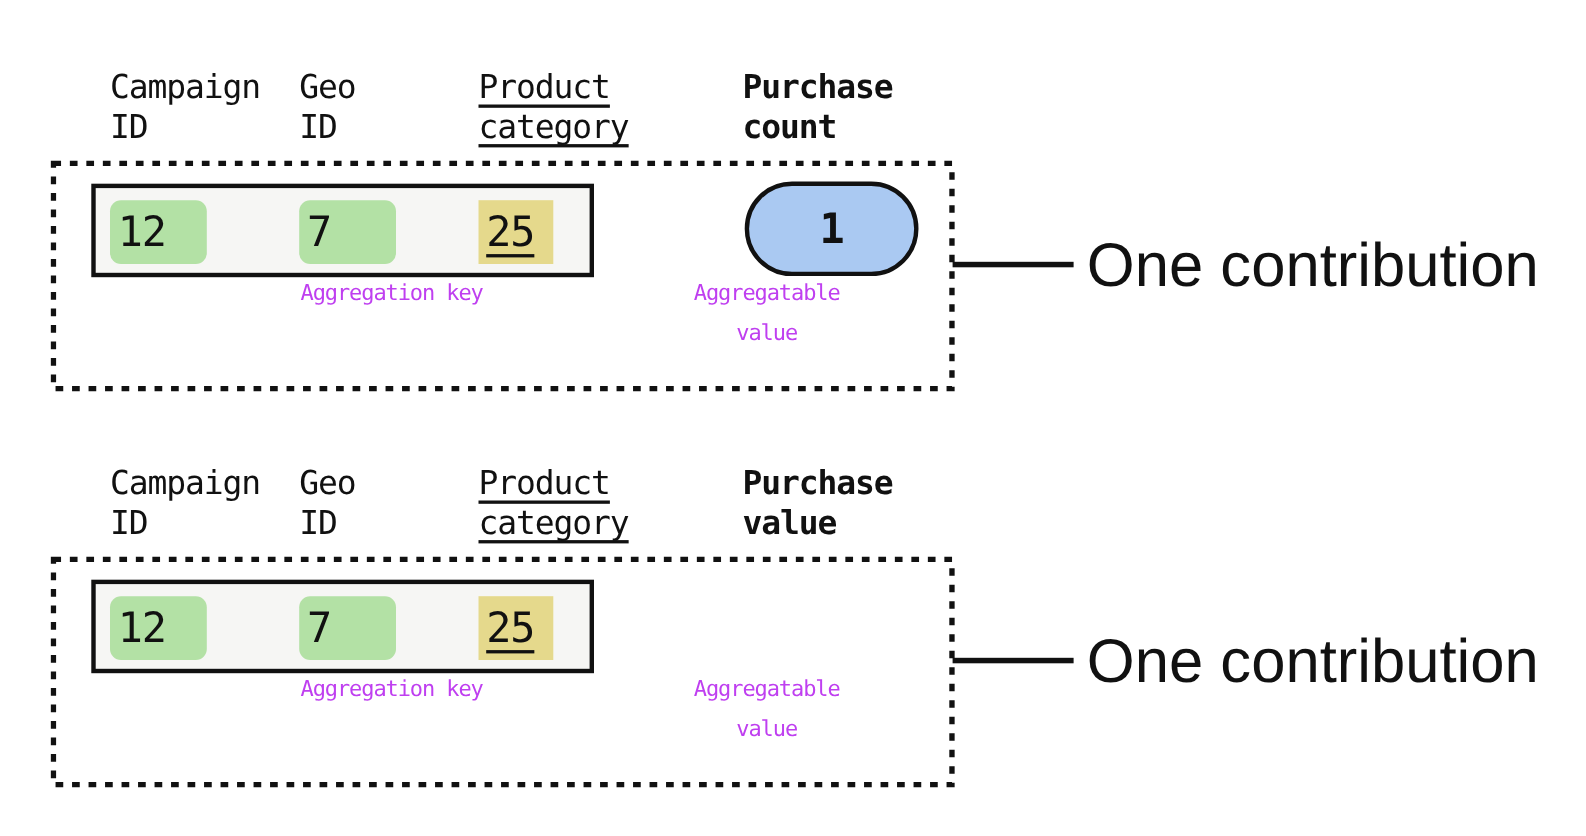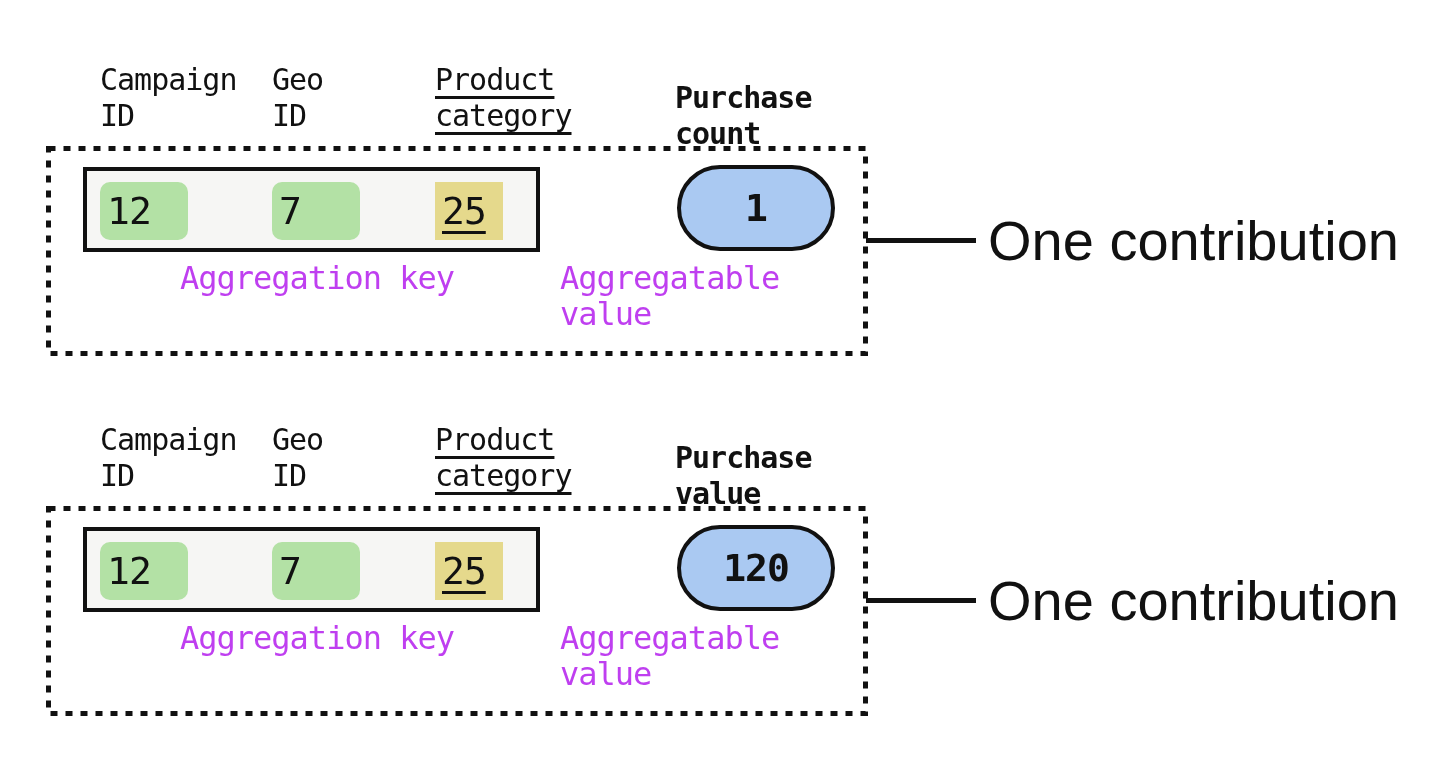--- a/index.html
+++ b/index.html
@@ -5,21 +5,21 @@
   html,body{margin:0;padding:0;background:#ffffff;}
   .stage{
     position:relative;width:1442px;height:760px;background:#ffffff;overflow:hidden;
     font-family:"DejaVu Sans Mono",monospace;color:var(--color-ink,#111);
   }
   .block{position:absolute;left:0;width:1442px;height:400px;text-decoration:underline;}
   .hdr{
     position:absolute;top:62px;font-size:30px;line-height:36px;
     white-space:pre-line;letter-spacing:-1px;
   }
-  .hdr.bold{font-weight:bold;margin-top:18px;}
+  .hdr.bold{font-weight:bold;}
   .hdr.underlined{text-decoration:underline;text-decoration-thickness:3px;text-underline-offset:6px;}
   .dash-box{position:absolute;left:46px;top:146px;}
   .record-box{
     position:absolute;left:83px;top:167px;width:457px;height:85px;
     background:var(--color-record-bg,#f6f6f4);border:4px solid var(--color-ink,#111);
     box-sizing:border-box;
   }
   .cell{
     position:absolute;top:11px;height:58px;width:88px;
     font-size:38px;line-height:58px;padding-left:7px;box-sizing:border-box;
@@ -32,22 +32,22 @@
   .c2{left:185px;}
   .c3{left:348px;width:68px;}
   .pill{
     position:absolute;left:677px;top:165px;width:158px;height:86px;
     background:var(--color-pill,#aac9f2);border:4px solid var(--color-ink,#111);
     border-radius:43px;box-sizing:border-box;
     display:flex;align-items:center;justify-content:center;
     font-size:38px;font-weight:bold;letter-spacing:-1px;
   }
   .purple-label{
-    position:absolute;top:260px;font-size:32px;line-height:36px;
-    color:var(--color-label,#bf3ff0);text-align:left;white-space:pre-line;
+    position:absolute;top:248px;font-size:20px;line-height:36px;
+    color:var(--color-label,#bf3ff0);text-align:center;white-space:pre-line;
     letter-spacing:-1px;
   }
   .agg-key{left:180px;width:352px;}
   .agg-val{left:560px;width:274px;}
   .connector{
     position:absolute;left:866px;top:238px;width:110px;height:5px;
     background:var(--color-ink,#111);
   }
   .annotation{
     position:absolute;left:988px;top:213px;font-size:56px;line-height:56px;
@@ -104,21 +104,20 @@
     <svg class="dash-box" width="822" height="210" viewBox="0 0 822 210">
       <rect x="2.5" y="2.5" width="817" height="205" fill="none" stroke="#111111" stroke-width="5" stroke-dasharray="7 8"></rect>
     </svg>
 
     <div class="record-box">
       <div class="cell key c1">12</div>
       <div class="cell key c2">7</div>
       <div class="cell key2 underlined c3">25</div>
     </div>
 
-    <div class="pill">120</div>
 
     <div class="purple-label agg-key">Aggregation key</div>
     <div class="purple-label agg-val">Aggregatable
 value</div>
 
     <div class="connector"></div>
     <div class="annotation">One contribution</div>
   </section>
 
 </div>

